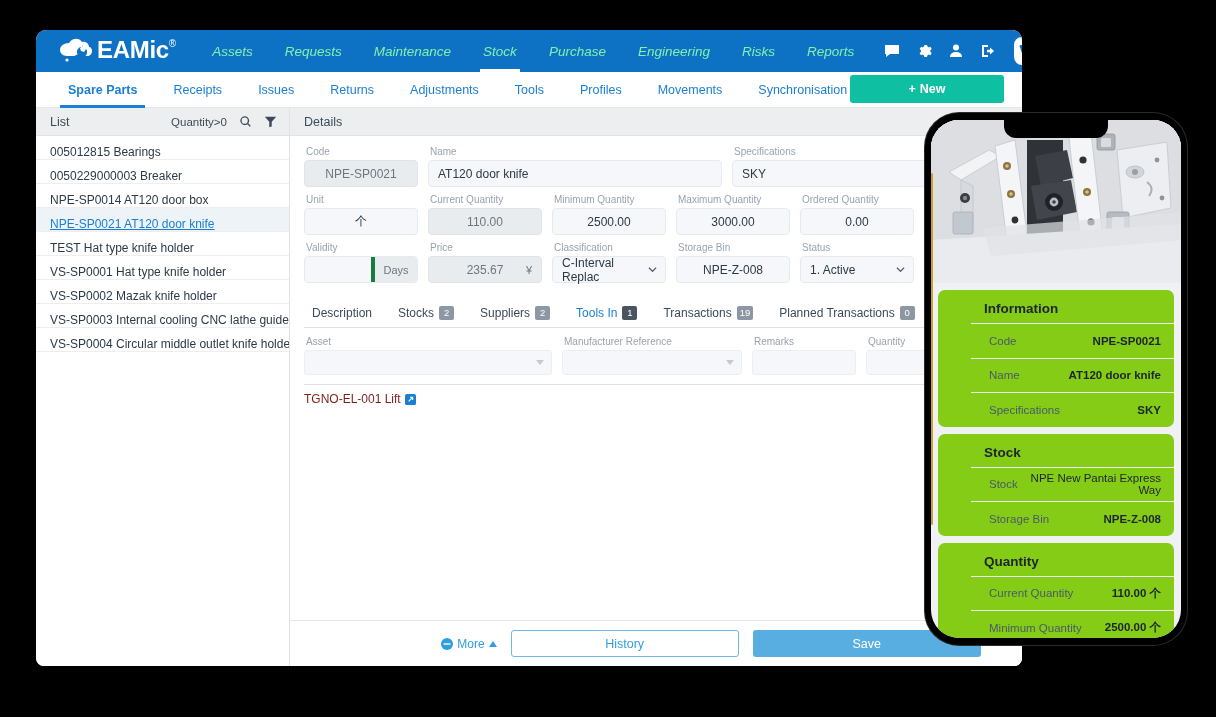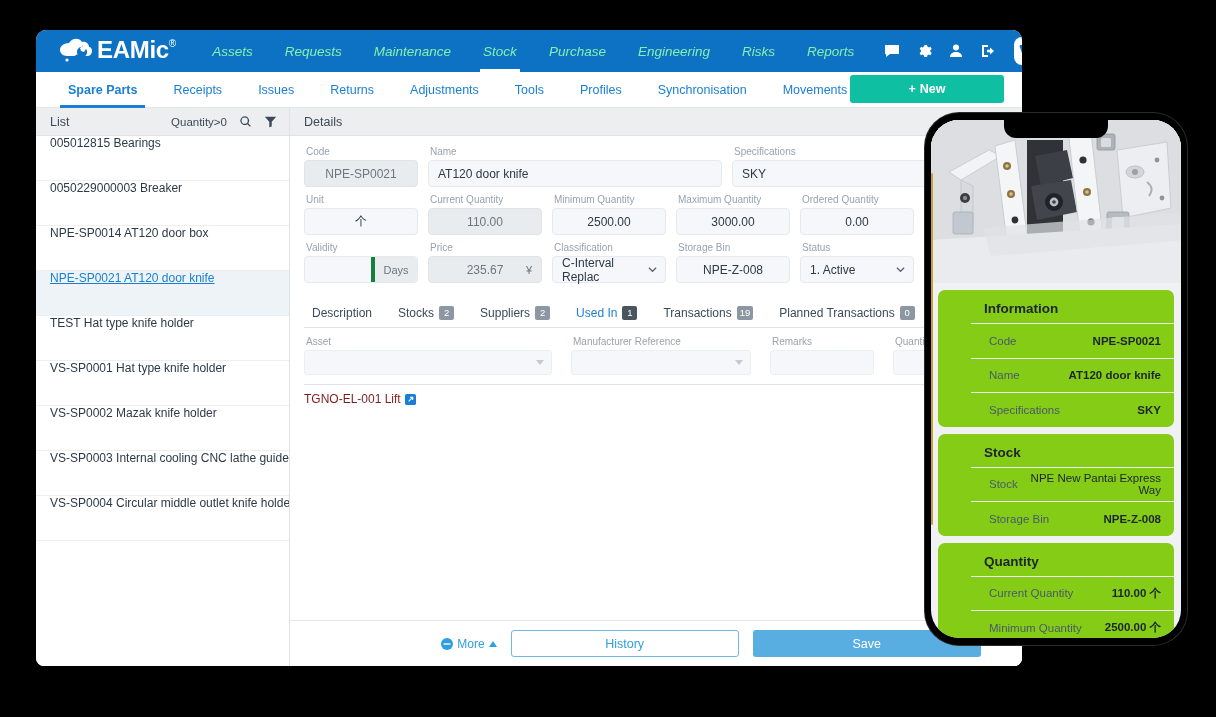--- a/index.html
+++ b/index.html
@@ -114,22 +114,22 @@
     display: flex; align-items: center;
     padding: 0 12px 0 14px;
     border-bottom: 1px solid #dfe3e7;
   }
   .list-head-title { color: #3b4a5a; font-size: 12.5px; }
   .list-head-right { margin-left: auto; display: flex; align-items: center; gap: 12px; }
   .list-head-filter { color: #3b4a5a; font-size: 11.5px; cursor: pointer; }
   .list-head-right .ic { width: 13px; height: 13px; fill: #3b4a5a; cursor: pointer; display: block; }
   .list-rows { flex: 1; overflow: hidden; }
   .list-row {
-    height: 45px;
-    display: flex; align-items: flex-start;
+    height: 24px;
+    display: flex; align-items: flex-end;
     padding: 0 10px 0 14px;
     font-size: 12px;
     color: #2c3a47;
     border-bottom: 1px solid #eceef0;
     cursor: pointer;
     white-space: nowrap; overflow: hidden;
   }
   .list-row.selected { background: #eef3f8; color: #1a7fd4; text-decoration: underline; }
 
   
@@ -189,21 +189,21 @@
   .badge {
     background: #8d97a3; color: #fff;
     font-size: 9.5px; line-height: 14px;
     min-width: 15px; height: 14px; padding: 0 3px;
     border-radius: 2px; text-align: center;
   }
   .tab.active .badge { background: #4a5560; }
 
   
   .subtable { padding: 8px 14px 0 14px; flex: 1; min-height: 0; }
-  .subtable-filters { display: flex; gap: 19px; align-items: flex-end; }
+  .subtable-filters { display: flex; gap: 10px; align-items: flex-end; }
   .st-field { display: flex; flex-direction: column; }
   .st-label { font-size: 10px; color: #9aa3ad; margin-bottom: 3px; padding-left: 2px; }
   .st-box {
     height: 25px; background: #f5f7fa; border: 1px solid #eceff2;
     border-radius: 3px; position: relative;
   }
   .st-caret { position: absolute; right: 7px; top: 9px; width: 0; height: 0;
     border-left: 4px solid transparent; border-right: 4px solid transparent; border-top: 5px solid #c3cad2; }
   .st-divider { border-top: 1px solid #dfe3e7; margin-top: 9px; }
   .st-row { display: flex; align-items: center; height: 28px; font-size: 12px; color: #7f1d1d; }
@@ -375,22 +375,22 @@
     </div>
 
     <div class="subnav">
       <div class="subnav-item active"><span>Spare Parts</span></div>
       <div class="subnav-item"><span>Receipts</span></div>
       <div class="subnav-item"><span>Issues</span></div>
       <div class="subnav-item"><span>Returns</span></div>
       <div class="subnav-item"><span>Adjustments</span></div>
       <div class="subnav-item"><span>Tools</span></div>
       <div class="subnav-item"><span>Profiles</span></div>
+      <div class="subnav-item"><span>Movements</span></div>
       <div class="subnav-item"><span>Synchronisation</span></div>
-      <div class="subnav-item"><span>Movements</span></div>
       <button class="new-btn">
         <span>+</span>
         <span>New</span>
       </button>
     </div>
 
     <div class="body-split">
 
       <div class="list-pane">
         <div class="list-head">
@@ -547,21 +547,21 @@
             </div>
           <div class="tab">
               <span>Stocks</span>
               <span class="badge">2</span>
             </div>
           <div class="tab">
               <span>Suppliers</span>
               <span class="badge">2</span>
             </div>
           <div class="tab active">
-              <span>Used In</span>
+              <span>Tools In</span>
               <span class="badge">1</span>
             </div>
           <div class="tab">
               <span>Transactions</span>
               <span class="badge">19</span>
             </div>
           <div class="tab">
               <span>Planned Transactions</span>
               <span class="badge">0</span>
             </div>

